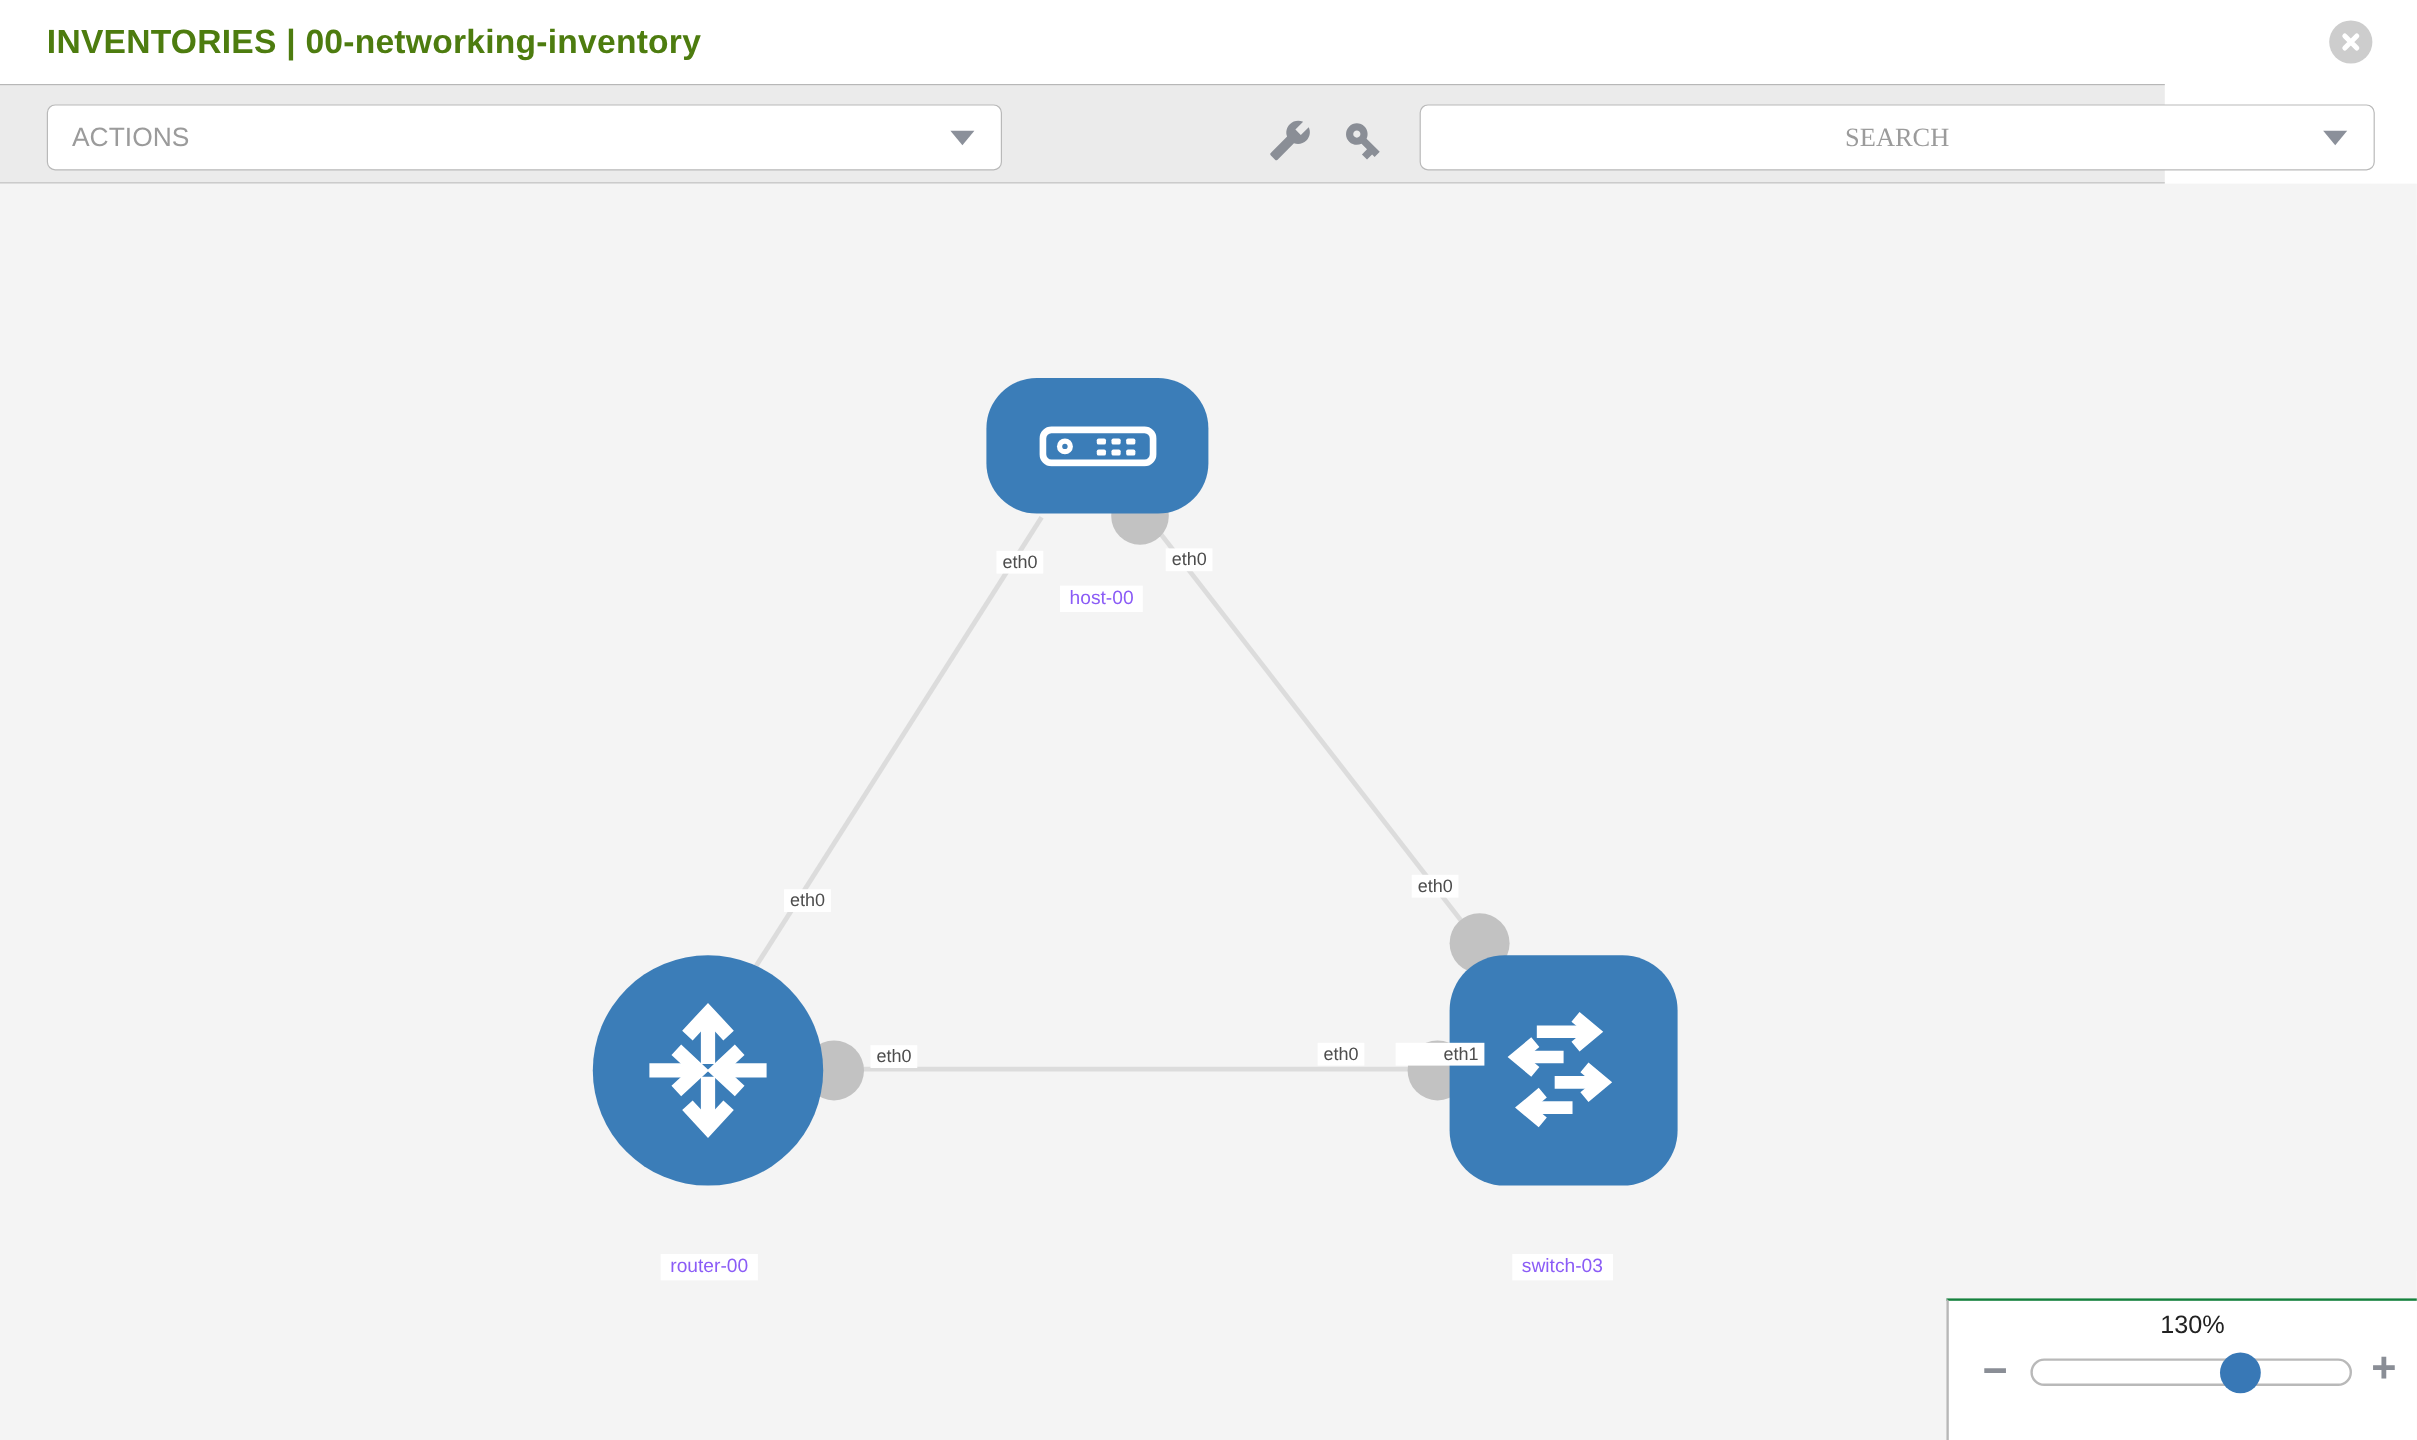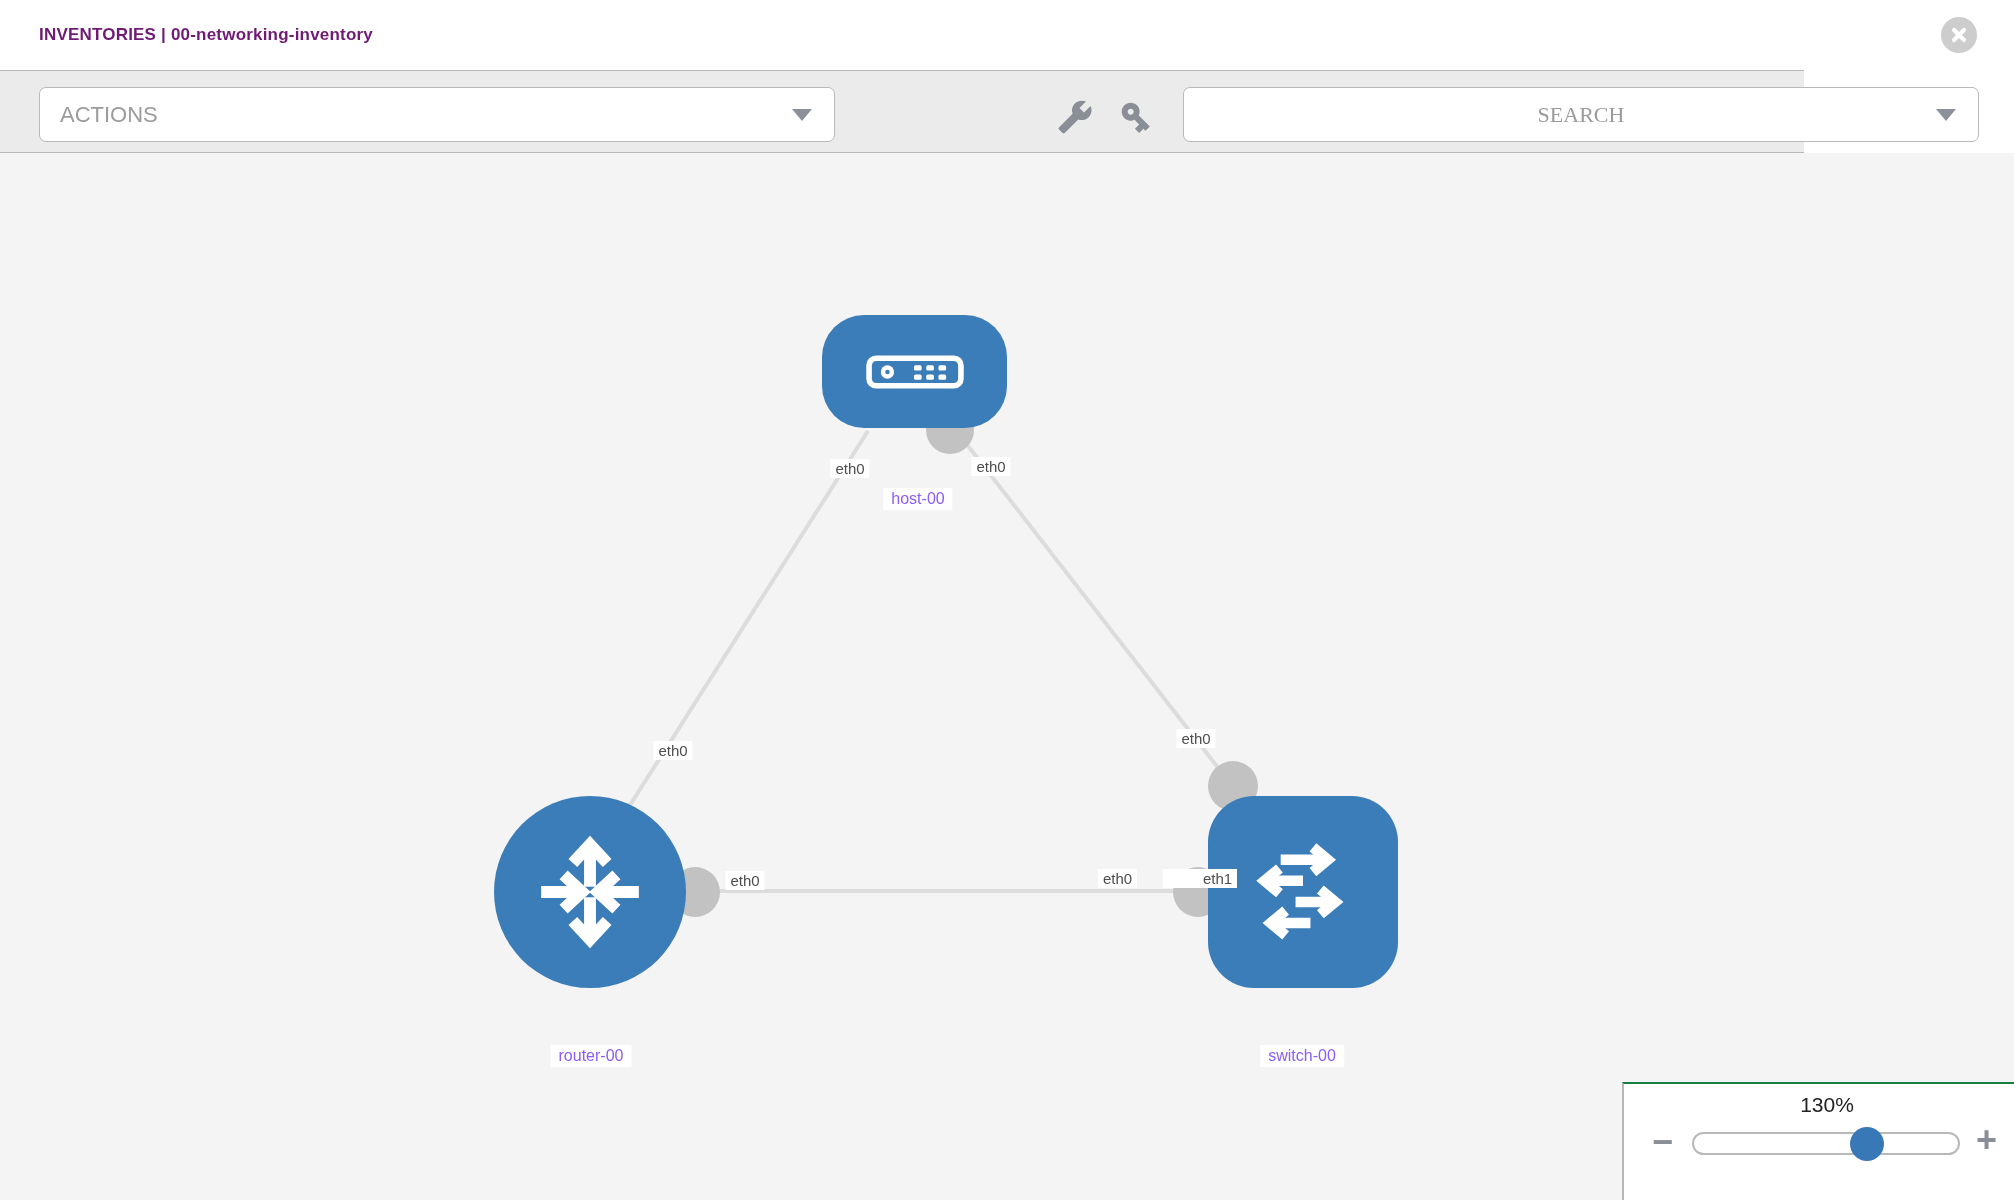--- a/index.html
+++ b/index.html
@@ -2,21 +2,21 @@
 <html><head>
 <meta charset="utf-8">
 <style>
   * { margin:0; padding:0; box-sizing:border-box; }
   html,body { width:2014px; height:1200px; overflow:hidden;
               font-family:"Liberation Sans", sans-serif; background:#ffffff; }
 
   
   .header { position:absolute; top:0; left:0; width:2014px; height:70px; background:#fff; }
   .header-title { position:absolute; left:39px; top:0; line-height:70px;
-                  font-size:17px; font-weight:bold; color:#701a75; letter-spacing:.2px; }
+                  font-size:28px; font-weight:bold; color:#4d7c0f; letter-spacing:.2px; }
   .close-btn { position:absolute; right:37px; top:17px; width:36px; height:36px;
                border-radius:50%; background:#cdcdcd; cursor:pointer;
                display:flex; align-items:center; justify-content:center; }
 
   
   .toolbar { position:absolute; top:70px; left:0; width:1804px; height:83px;
              background:#ebebeb; border-top:1px solid #b7b7b7; border-bottom:1px solid #b7b7b7; }
   .combo { position:absolute; top:16px; height:55px; background:#fff;
            border:1px solid #b9b9b9; border-radius:7px;
            display:flex; align-items:center; padding:0 20px;
@@ -166,21 +166,21 @@
         <path d="M31 31 L19 41 L31 51"></path>
       <path d="M44 58 L72 58"></path>
         <path d="M64 48 L76 58 L64 68"></path>
       <path d="M56 75 L29 75"></path>
         <path d="M36 65 L24 75 L36 85"></path>
     </svg>
   </div>
 
   <div class="node-label lbl-host">host-00</div>
   <div class="node-label lbl-router">router-00</div>
-  <div class="node-label lbl-switch">switch-00</div>
+  <div class="node-label lbl-switch">switch-03</div>
 
   <div class="eth-label eth-center eth-host-left">eth0</div>
   <div class="eth-label eth-center eth-host-right">eth0</div>
   <div class="eth-label eth-center eth-router-top">eth0</div>
   <div class="eth-label eth-center eth-switch-top">eth0</div>
   <div class="eth-label eth-center eth-router-right">eth0</div>
   <div class="eth-label eth-switch-back">eth0</div>
   <div class="eth-label eth-switch-front">eth1</div>
 </div>
 

